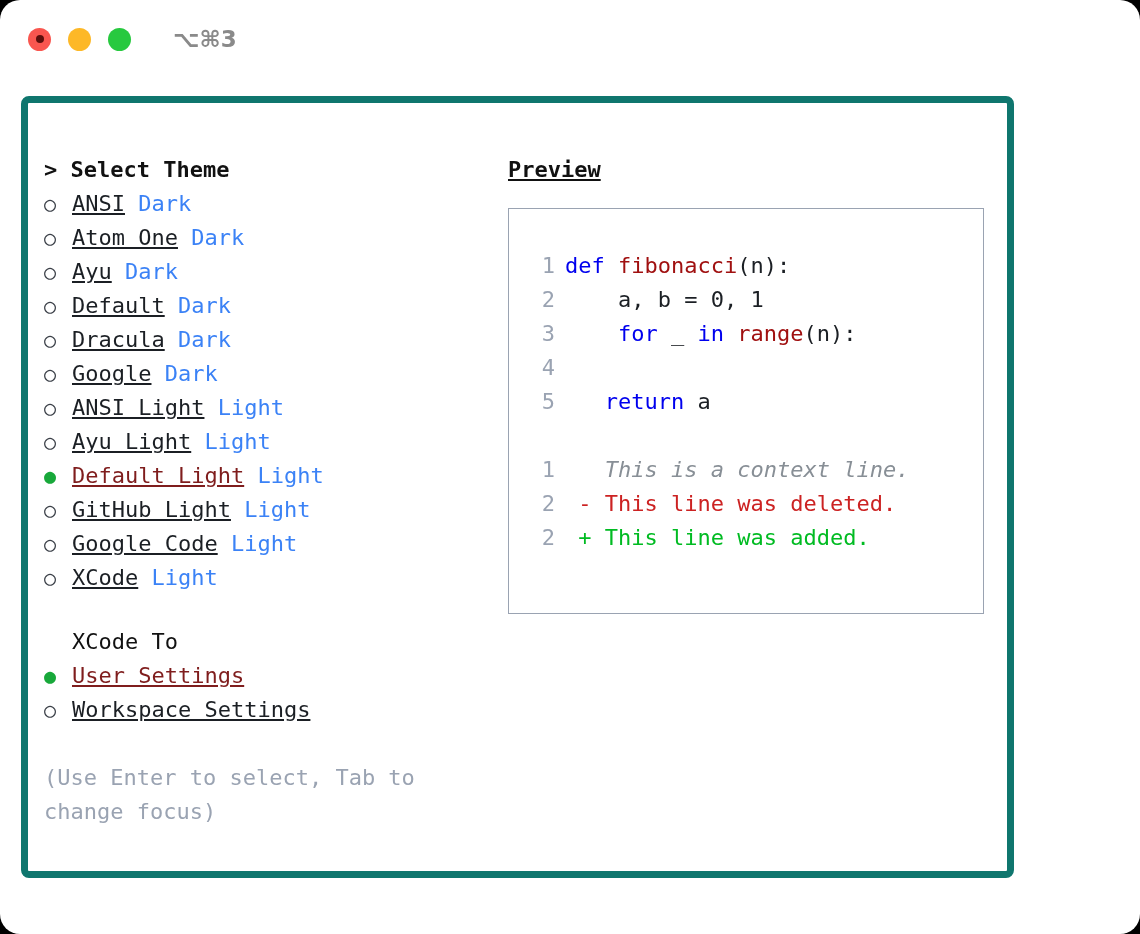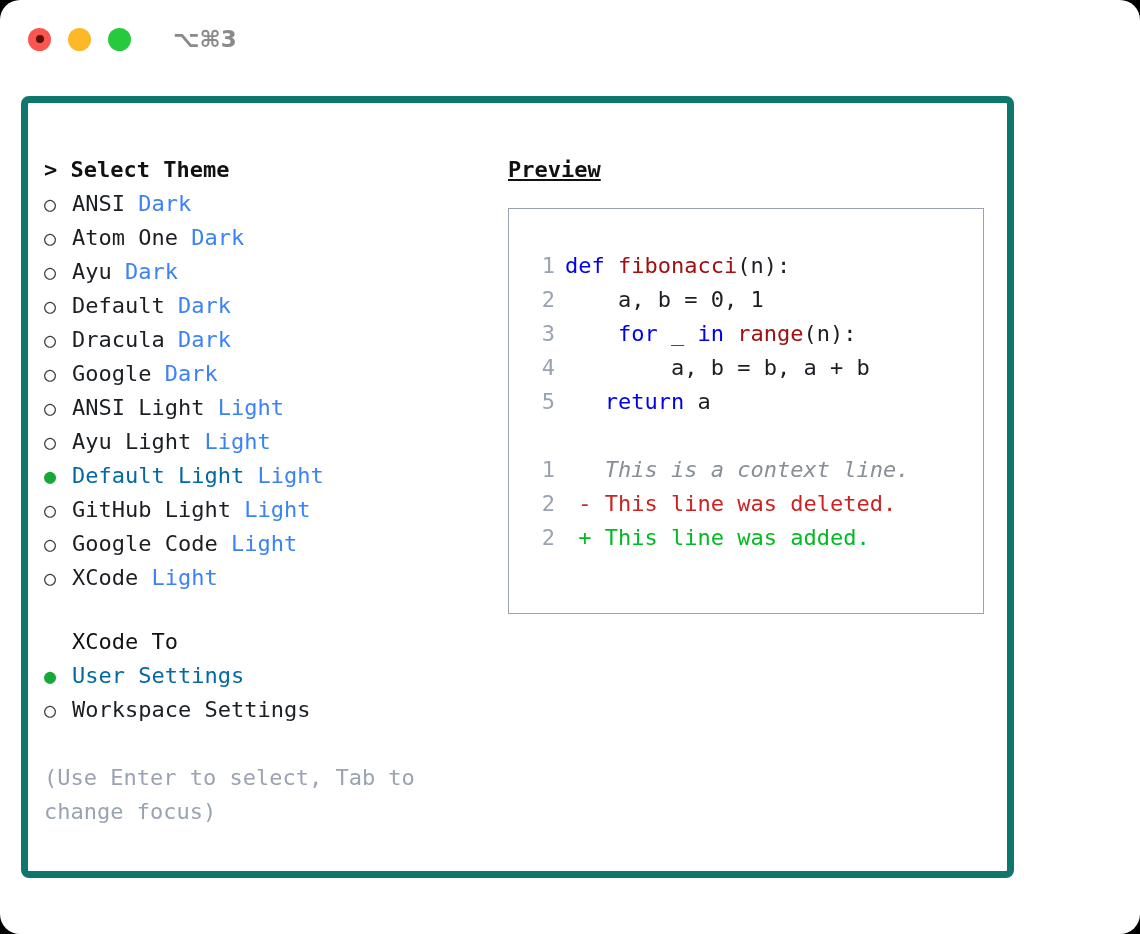--- a/index.html
+++ b/index.html
@@ -106,22 +106,22 @@
     font-size: 22px;
     white-space: pre;
   }
   .marker {
     width: 28px;
     flex: 0 0 28px;
     font-size: 20px;
     color: #3a3f47;
   }
   .marker.sel { color: #18a83a; }
-  .opt-label { color: #1b1f24; }
-  .opt-row.selected .opt-label { color: #0369a1; }
+  .opt-label { color: #1b1f24; text-decoration: underline; }
+  .opt-row.selected .opt-label { color: #7f1d1d; }
   .opt-suffix { color: #3b82f6; }
 
   .group-heading {
     font-size: 22px;
     line-height: 34px;
     color: #111111;
     padding-left: 28px;
     white-space: pre;
   }
 
@@ -232,21 +232,21 @@
         <div class="hint">(Use Enter to select, Tab to change focus)</div>
       </div>
 
       <div class="right-col">
         <div class="preview-title">Preview</div>
         <div class="preview-box">
           <div id="code-block">
               <div class="code-line"><span class="ln">1</span><span class="code-text"><span class="tok-kw">def </span><span class="tok-fn">fibonacci</span><span class="tok-plain">(n):</span></span></div>
               <div class="code-line"><span class="ln">2</span><span class="code-text"><span class="tok-plain">    a, b = 0, 1</span></span></div>
               <div class="code-line"><span class="ln">3</span><span class="code-text"><span class="tok-plain">    </span><span class="tok-kw">for</span><span class="tok-plain"> _ </span><span class="tok-kw">in</span><span class="tok-plain"> </span><span class="tok-fn">range</span><span class="tok-plain">(n):</span></span></div>
-              <div class="code-line"><span class="ln">4</span><span class="code-text"><span class="tok-plain">        a, b = b, a + b</span></span></div>
+              <div class="code-line"><span class="ln">4</span></div>
               <div class="code-line"><span class="ln">5</span><span class="code-text"><span class="tok-plain">   </span><span class="tok-kw">return</span><span class="tok-plain"> a</span></span></div>
             </div>
           <div class="diff-gap"></div>
           <div id="diff-block">
               <div class="code-line"><span class="ln">1</span><span class="diff-context">  </span><span class="diff-context"> This is a context line.</span></div>
               <div class="code-line"><span class="ln">2</span><span class="diff-del"> -</span><span class="diff-del"> This line was deleted.</span></div>
               <div class="code-line"><span class="ln">2</span><span class="diff-add"> +</span><span class="diff-add"> This line was added.</span></div>
             </div>
         </div>
       </div>

